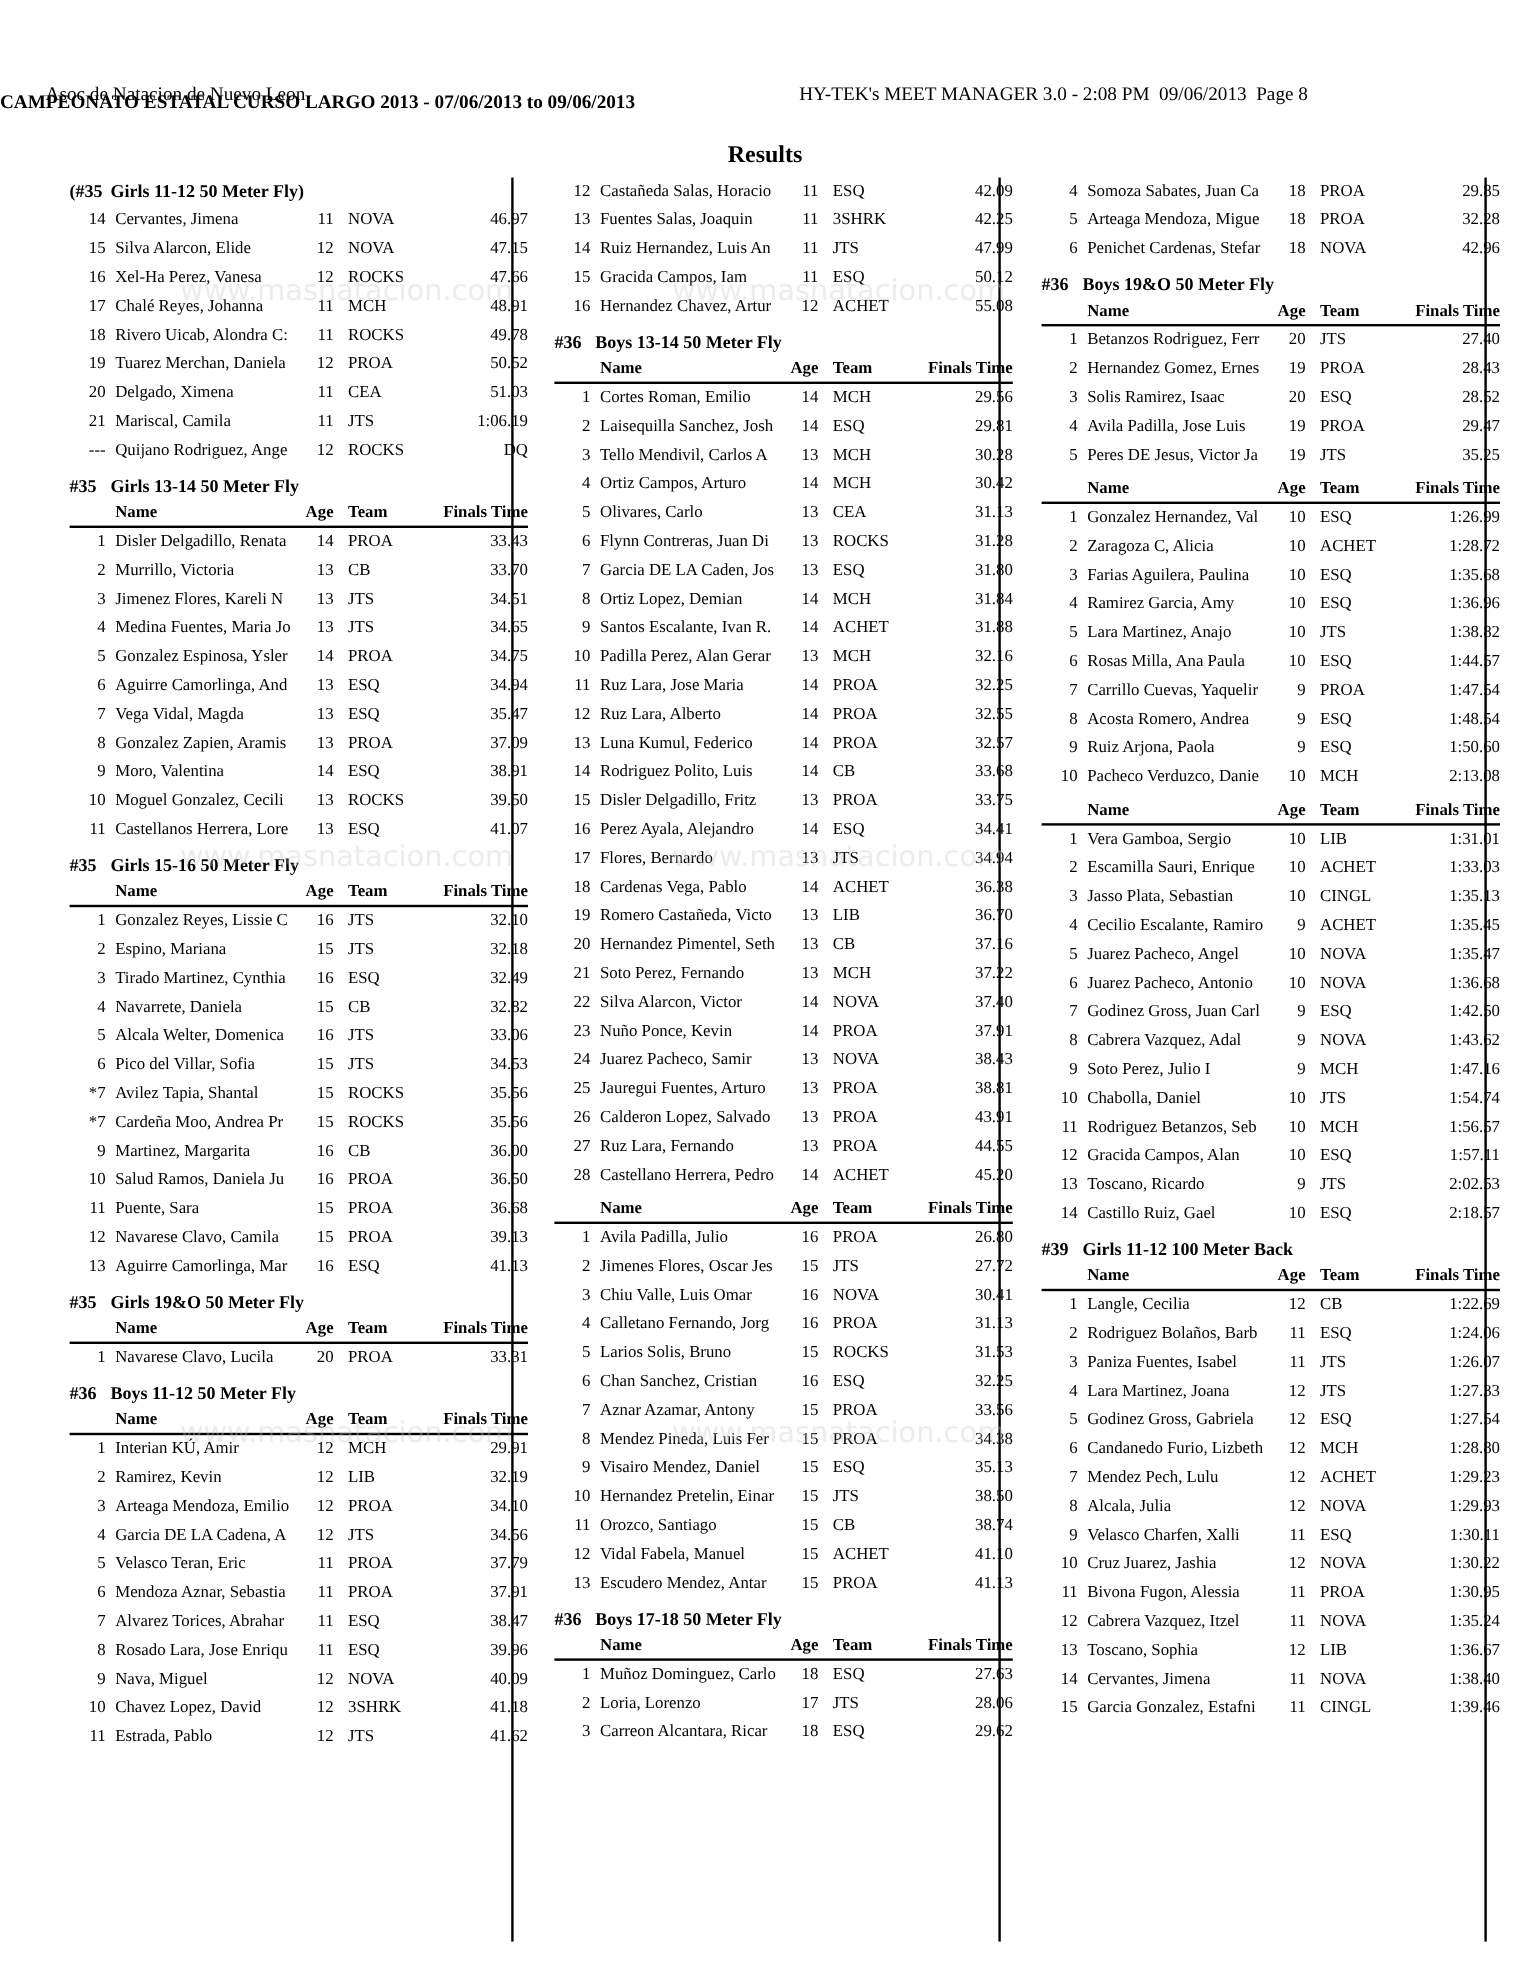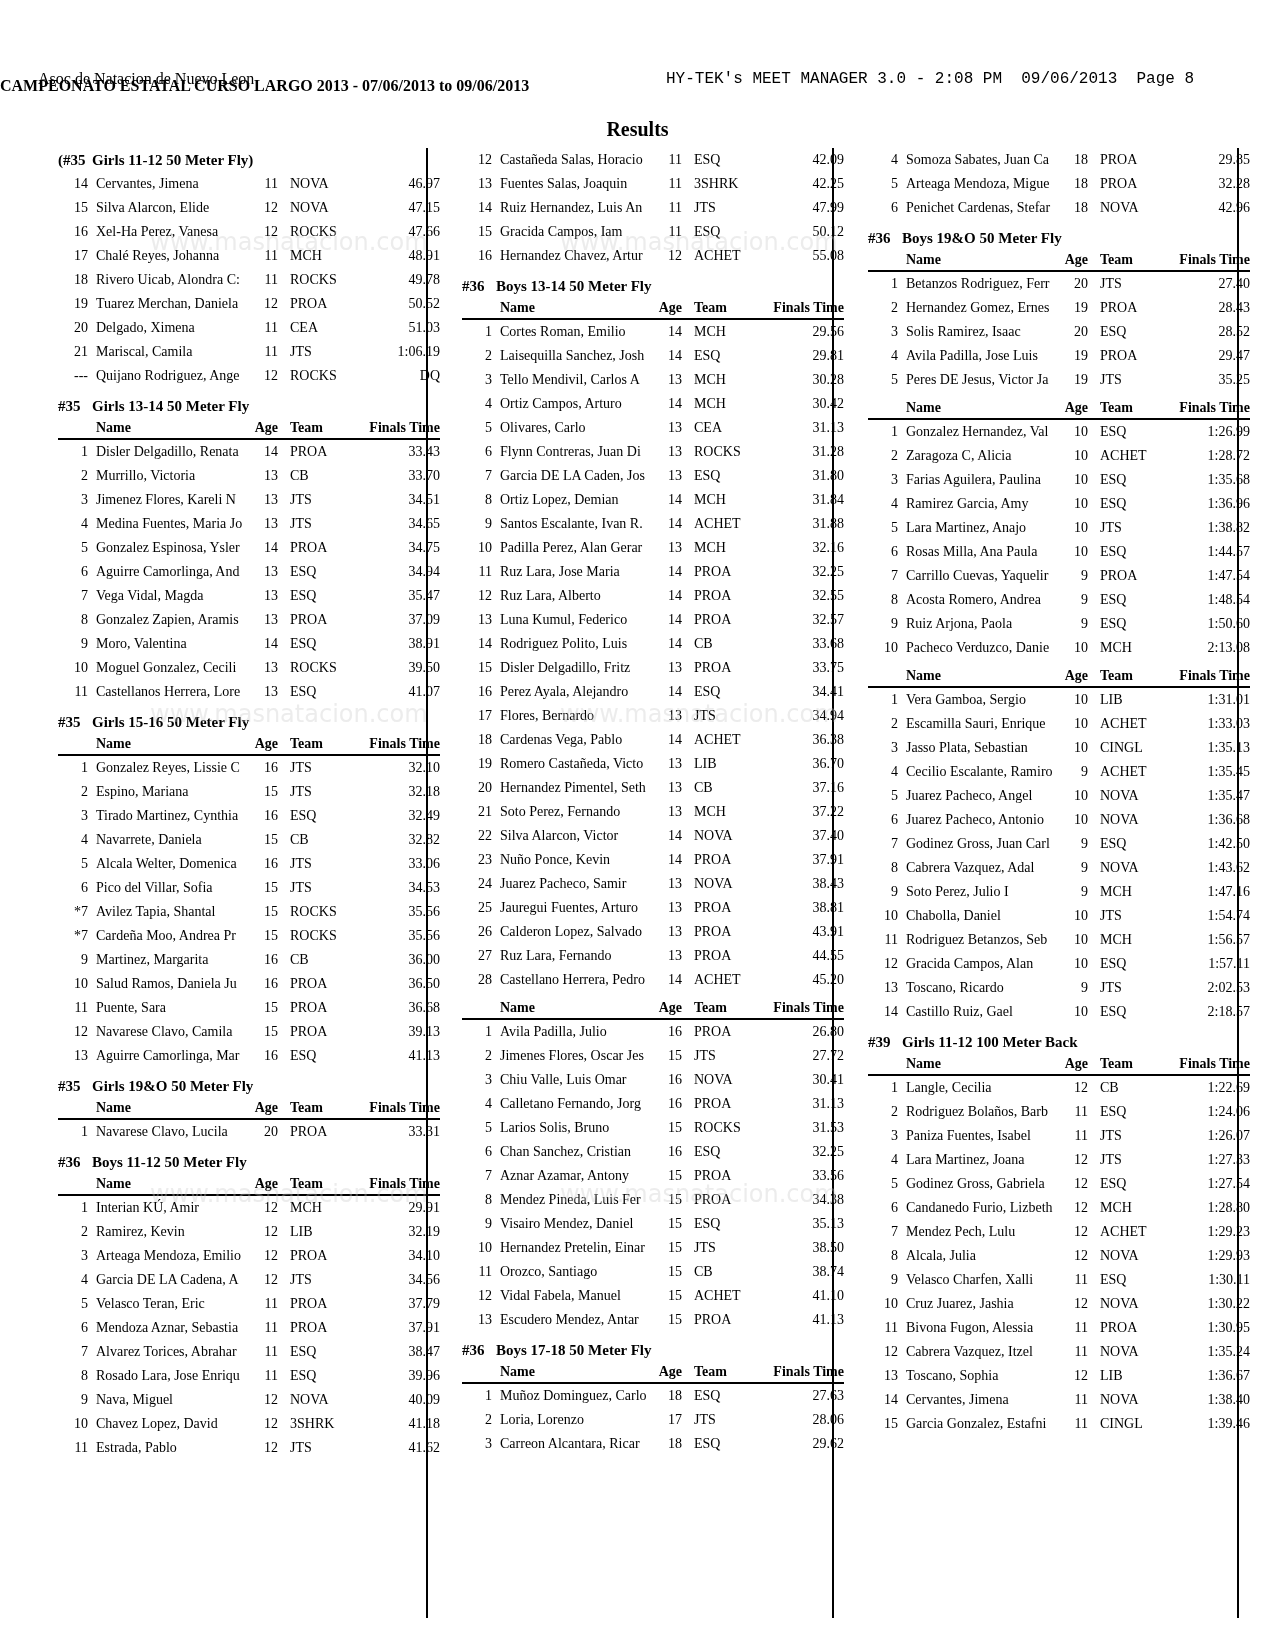--- a/index.html
+++ b/index.html
@@ -1,21 +1,21 @@
 <!DOCTYPE html>
 <html><head>
 <meta charset="utf-8">
 <style>
   html, body { margin: 0; padding: 0; background: #ffffff; }
   body {
     width: 1275px; height: 1650px; position: relative; overflow: hidden;
     font-family: "Liberation Serif", "DejaVu Serif", serif; color: #000;
   }
   .hdr-left { position: absolute; left: 38px; top: 70px; font-size: 16px; }
-  .hdr-right { position: absolute; left: 666px; top: 70px; font-size: 16px; white-space: pre; font-family: Liberation Mono, monospace; }
+  .hdr-right { position: absolute; left: 666px; top: 70px; font-size: 16px; white-space: pre; }
   .meet-title { position: absolute; left: 0; width: 1275px; top: 77px; text-align: left; font-size: 16px; font-weight: bold; }
   .results-title { position: absolute; left: 0; width: 1275px; top: 118px; text-align: center; font-size: 20px; font-weight: bold; }
 
   .col { position: absolute; top: 148px; width: 382px; margin-left: 22px; }
   .col1 { left: 36px; }
   .col2 { left: 440px; }
   .col3 { left: 846px; }
   .vline { position: absolute; top: 148px; width: 2px; height: 1470px; background: #000; }
   .v1 { left: 426px; }
   .v2 { left: 832px; }

